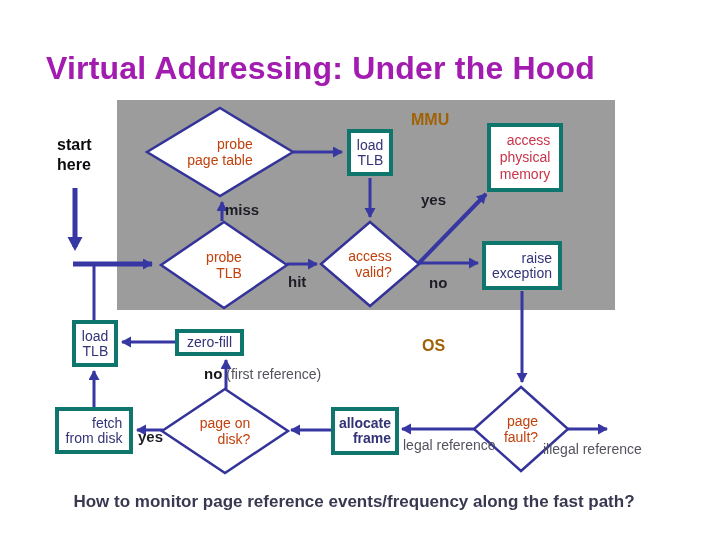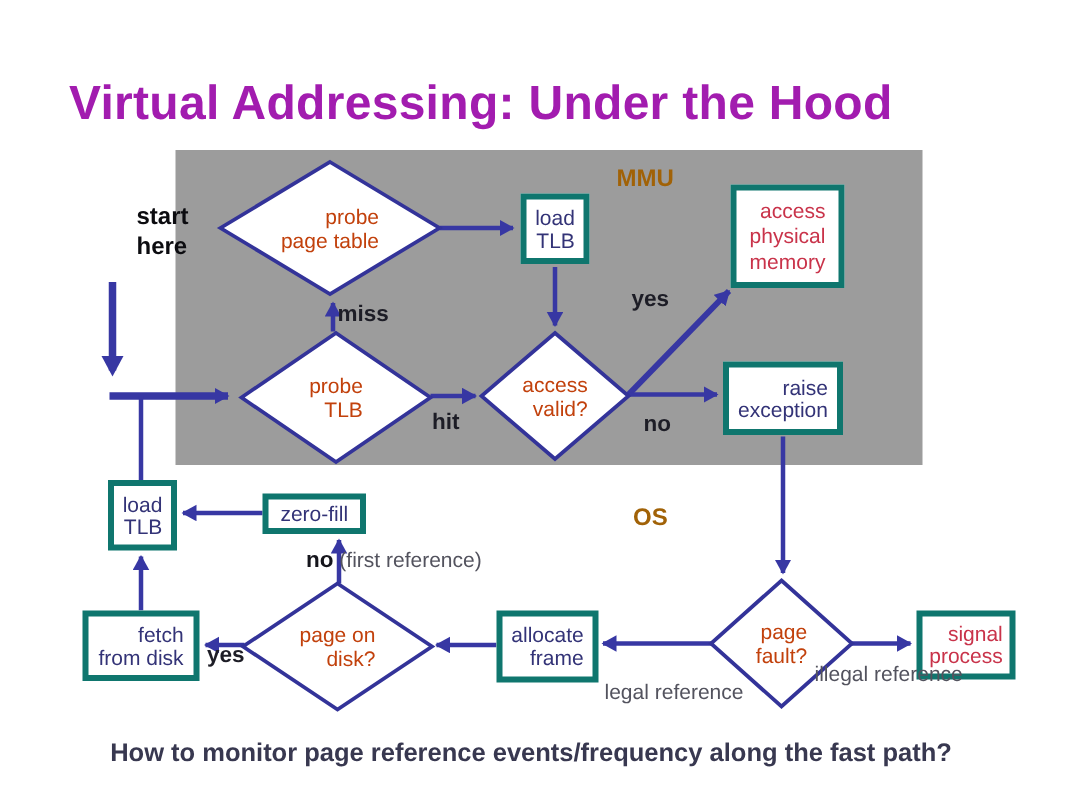--- a/index.html
+++ b/index.html
@@ -27,21 +27,21 @@
   .diamond-label{position:absolute;z-index:2;display:flex;align-items:center;
             justify-content:center;text-align:right;font-size:14px;line-height:16px;
             color:#c2410c;}
   .pre{white-space:pre-line;}
 
   .lbl{position:absolute;z-index:3;white-space:nowrap;}
   .lbl-bold{font-weight:bold;color:#1d1d26;font-size:15px;}
   .lbl-big{font-weight:bold;color:#a16207;font-size:16px;}
   .lbl-gray{color:#53535e;font-size:14px;line-height:16px;text-align:center;}
   .start-here{position:absolute;left:57px;top:135px;z-index:3;font-weight:bold;
-              color:#0c0c10;font-size:16px;line-height:20px;margin-left:34px;}
+              color:#0c0c10;font-size:16px;line-height:20px;}
 
   .no-first{position:absolute;left:204px;top:365px;z-index:3;font-size:14px;color:#53535e;}
   .no-first b{color:#15151c;font-size:15px;}
 
   .caption{position:absolute;left:0;top:492px;width:708px;text-align:center;z-index:3;
            font-size:17px;font-weight:bold;color:#383850;}
 </style>
 </head>
 <body>
 
@@ -102,37 +102,35 @@
   <div class="node-box pre alert" style="left:487px;top:123px;width:76px;height:69px;line-height:17px;">access
 physical
 memory</div>
   <div class="node-box pre" style="left:482px;top:241px;width:80px;height:49px;">raise
 exception</div>
   <div class="node-box pre" style="left:72px;top:320px;width:46px;height:47px;">load
 TLB</div>
   <div class="node-box" style="left:175px;top:329px;width:69px;height:27px;">zero-fill</div>
   <div class="node-box pre" style="left:55px;top:407px;width:78px;height:47px;">fetch
 from disk</div>
-  <div class="node-box pre" style="left:331px;top:407px;width:68px;height:48px;">allocate
+  <div class="node-box pre" style="left:331px;top:407px;width:68px;height:48px;font-weight:bold;">allocate
 frame</div>
-  <div class="node-box pre alert" style="left:611px;top:407px;width:66px;height:46px;">signal
-process</div>
 
   <div class="start-here pre">start
 here</div>
   <div class="lbl lbl-big" style="left:411px;top:111px;">MMU</div>
   <div class="lbl lbl-big" style="left:422px;top:337px;">OS</div>
   <div class="lbl lbl-bold" style="left:225px;top:201px;">miss</div>
   <div class="lbl lbl-bold" style="left:288px;top:273px;">hit</div>
   <div class="lbl lbl-bold" style="left:421px;top:191px;">yes</div>
   <div class="lbl lbl-bold" style="left:429px;top:274px;">no</div>
   <div class="lbl lbl-bold" style="left:138px;top:428px;">yes</div>
   <div class="no-first">
     <b>no</b>
     <span>(first reference)</span>
   </div>
-  <div class="lbl lbl-gray pre" style="left:403px;top:437px;width:72px;margin-top:16px;">legal
+  <div class="lbl lbl-gray pre" style="left:403px;top:437px;width:72px;">legal
 reference</div>
   <div class="lbl lbl-gray pre" style="left:543px;top:441px;width:78px;">illegal
 reference</div>
 
   <div class="caption">How to monitor page reference events/frequency along the fast path?</div>
 </div>
 
 </body></html>

